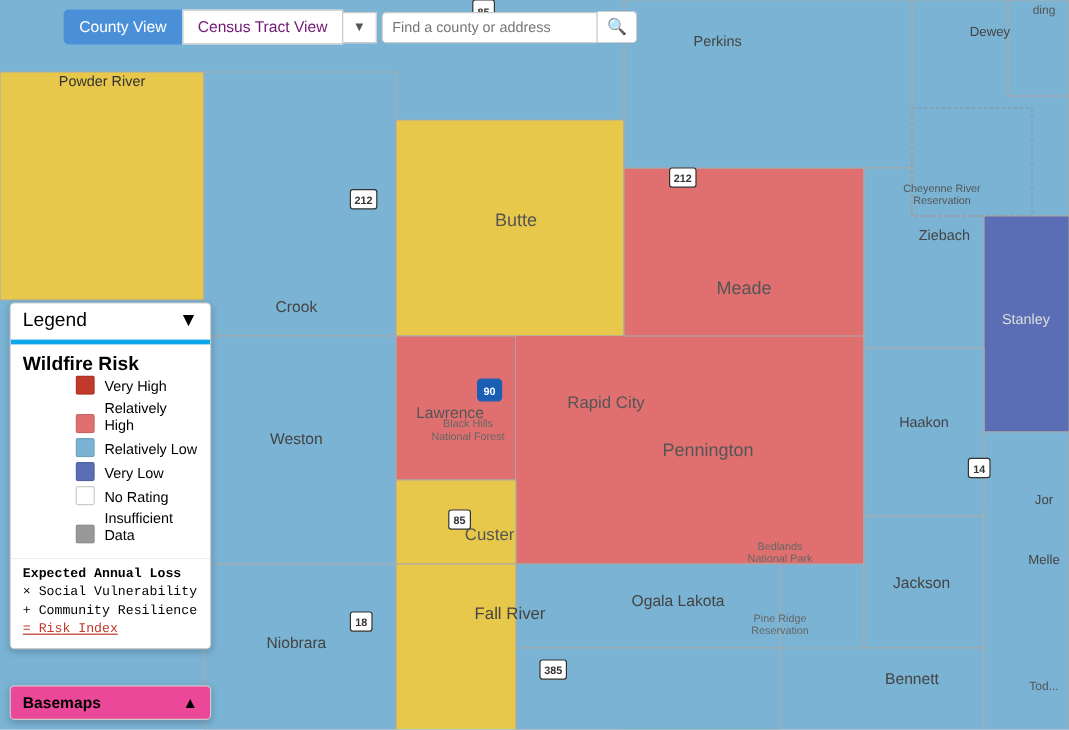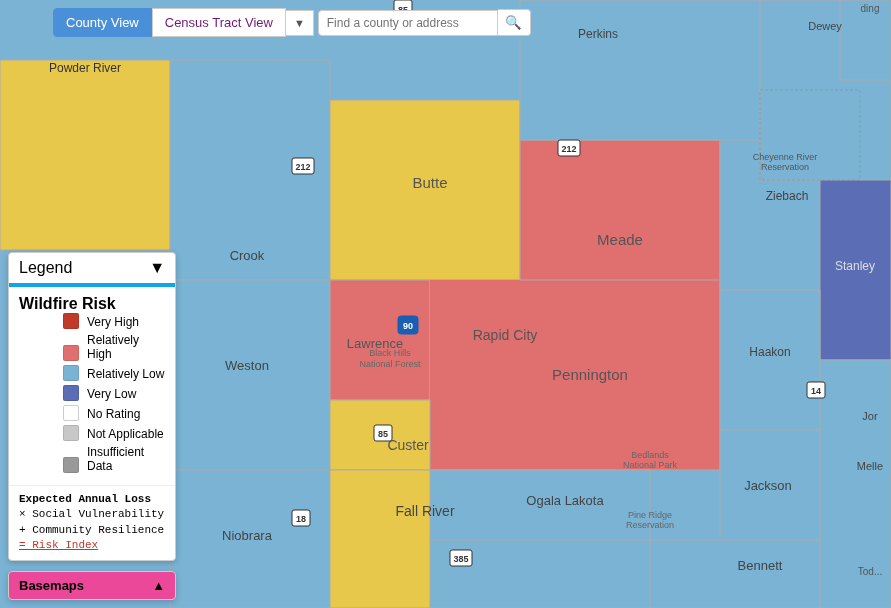--- a/index.html
+++ b/index.html
@@ -325,24 +325,20 @@
       </div>
       <div class="legend-item">
         <div class="legend-swatch" style="background:#5a6db5;"></div>
         <span>Very Low</span>
       </div>
       <div class="legend-item">
         <div class="legend-swatch" style="background:#fff; border:1px solid #ccc;"></div>
         <span>No Rating</span>
       </div>
       <div class="legend-item">
-        <div class="legend-swatch" style="background:#c8c8c8;"></div>
-        <span>Not Applicable</span>
-      </div>
-      <div class="legend-item">
         <div class="legend-swatch" style="background:#999;"></div>
         <span>Insufficient Data</span>
       </div>
     </div>
     <div class="legend-footer">
       <span class="bold">Expected Annual Loss</span><br>
       <span>× Social Vulnerability</span><br>
       <span>+ Community Resilience</span><br>
       <a class="risk-link">= Risk Index</a>
     </div>

